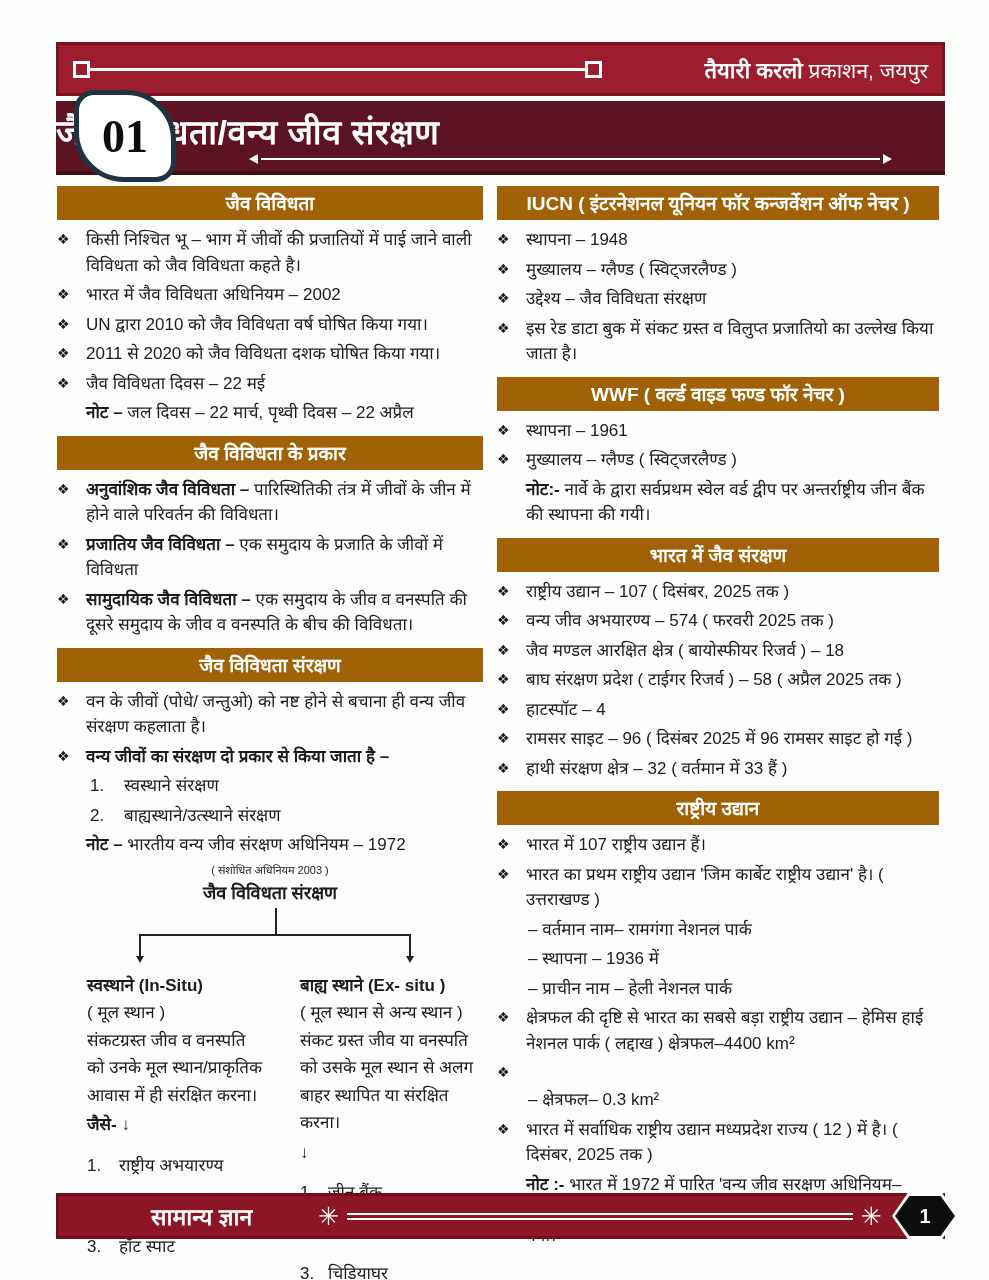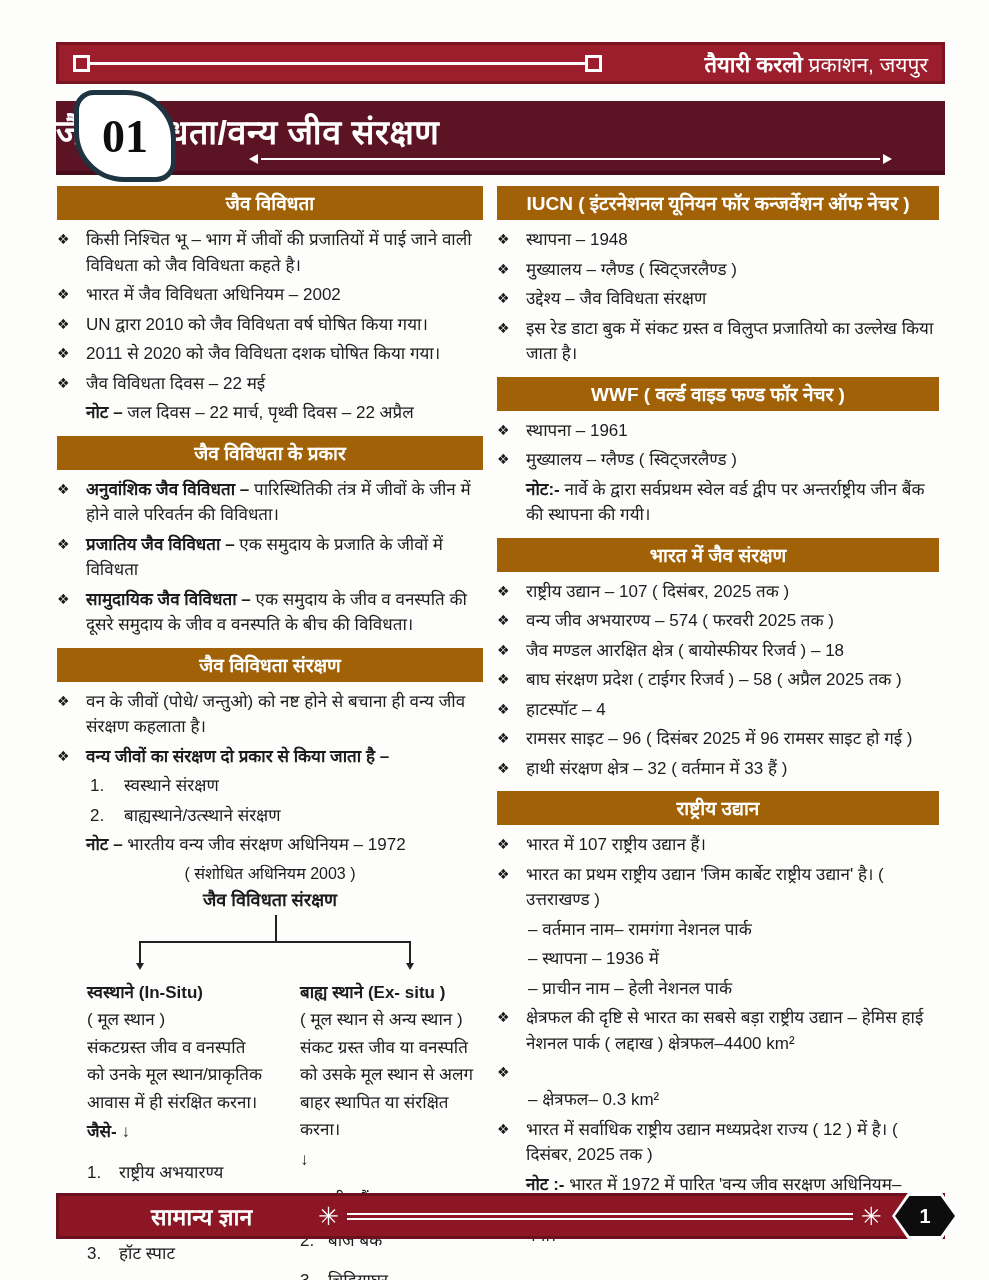--- a/index.html
+++ b/index.html
@@ -3,21 +3,21 @@
 <meta charset="utf-8">
 <style>
   html,body{margin:0;padding:0;}
   body{
     width:989px;height:1280px;position:relative;overflow:hidden;
     background:#fdfdfc;color:#1c1c1c;
     font-family:"Liberation Sans","DejaVu Sans",sans-serif;
   }
   
   .topbar{
-    position:absolute;left:56px;right:44px;top:42px;height:42px;
+    position:absolute;left:56px;right:44px;top:42px;height:54px;
     background:#9c1d2b;border:3px solid #7a1421;box-sizing:border-box;
     display:flex;align-items:center;padding:0 14px;
   }
   .tb-square{width:11px;height:11px;border:3px solid #fff;flex:0 0 auto;}
   .tb-line{height:3px;background:#fff;width:495px;flex:0 1 auto;}
   .tb-text{margin-left:auto;color:#fff;font-size:21px;white-space:nowrap;}
   .tb-text .strong{font-weight:bold;font-size:22px;}
   
   .banner{
     position:absolute;left:56px;right:44px;top:101px;height:74px;
@@ -48,21 +48,21 @@
     text-align:center;padding:4px 2px;margin:10px 0 7px 0;
   }
   .sec-h:first-child{margin-top:0;}
   .item{display:flex;gap:13px;margin:4px 0;font-size:17px;line-height:1.5;}
   .bullet{flex:0 0 16px;font-size:14px;padding-top:2px;color:#1a1a1a;}
   .itext b{font-weight:bold;}
   .item.note{margin-left:29px;}
   .item.numbered{margin-left:33px;gap:10px;}
   .num{flex:0 0 24px;}
   .item.subline{margin-left:31px;}
-  .centerline{text-align:center;font-size:16px;margin:3px 0;}
+  .centerline{text-align:center;font-size:11px;margin:3px 0;}
   
   .tree{margin-top:2px;}
   .tree-root{text-align:center;font-weight:bold;font-size:18px;}
   .tree-connector{position:relative;height:64px;margin:2px 72px 2px 82px;}
   .tc-stem{position:absolute;left:50%;top:2px;width:2px;height:26px;background:#222;}
   .tc-h{position:absolute;left:0;right:0;top:28px;height:2px;background:#222;}
   .tc-drop{position:absolute;top:28px;width:2px;height:22px;background:#222;}
   .tc-drop.l{left:0;} .tc-drop.r{right:0;}
   .tc-arrow{position:absolute;top:50px;width:0;height:0;border-left:4px solid transparent;border-right:4px solid transparent;border-top:7px solid #222;}
   .tc-arrow.l{left:-3px;} .tc-arrow.r{right:-3px;}

